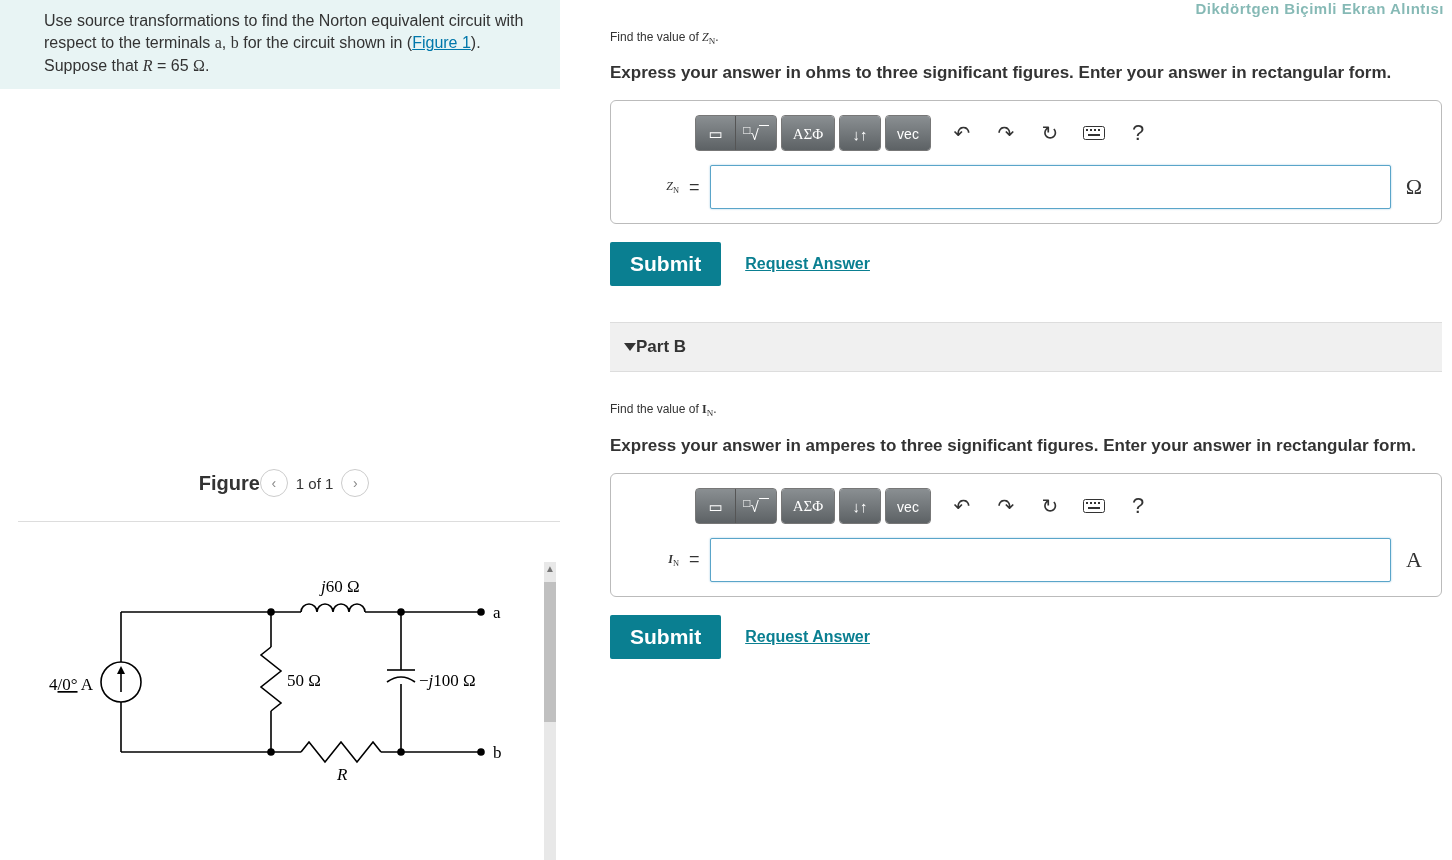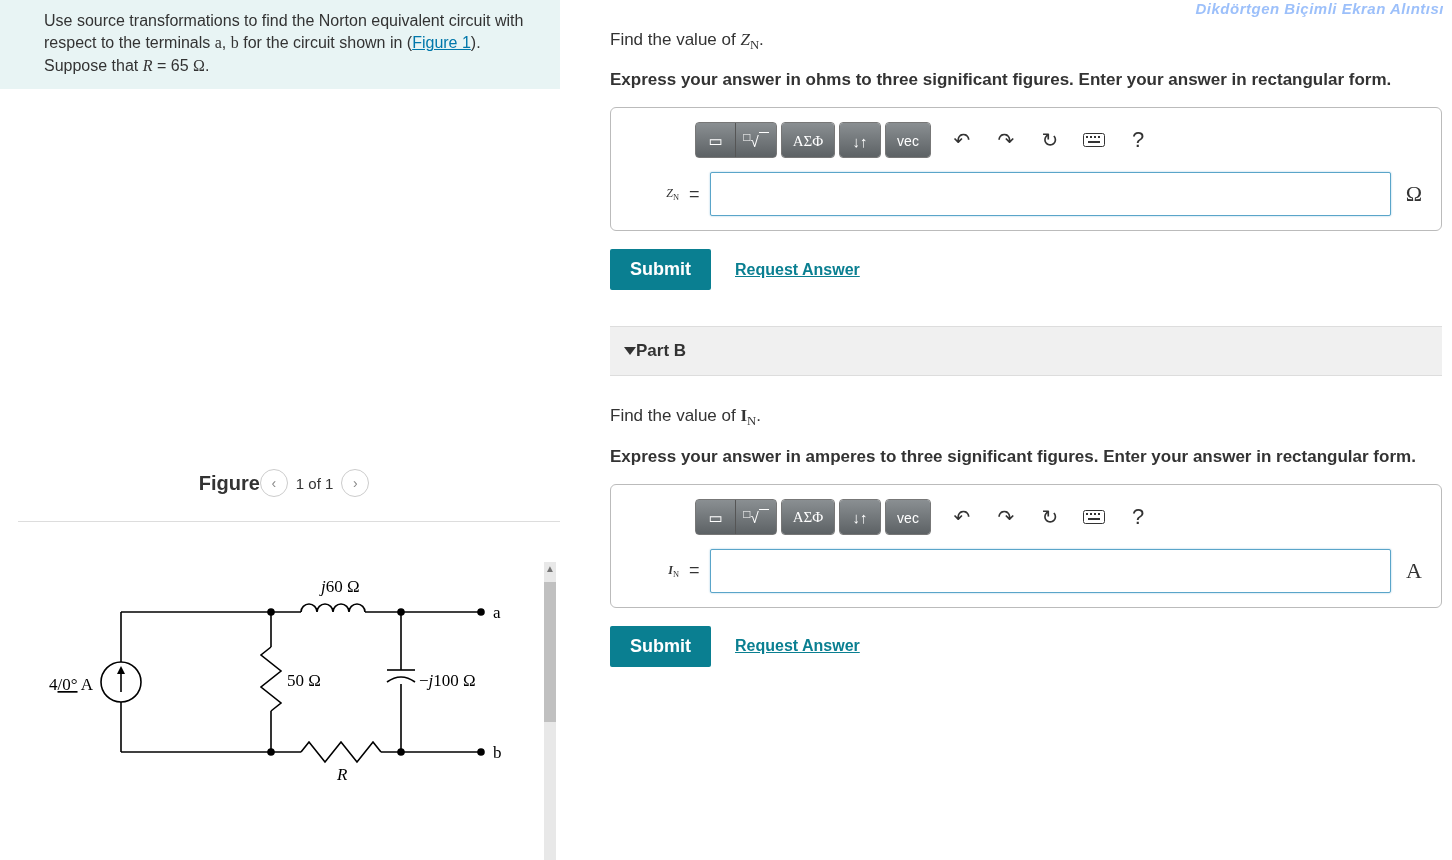--- a/index.html
+++ b/index.html
@@ -88,21 +88,21 @@
   }
   .circuit-svg {
     display: block;
     margin: 40px auto 0 auto;
   }
   
   .part-content {
     padding-top: 30px;
   }
   .instr-line {
-    font-size: 17px;
+    font-size: 12px;
     margin-bottom: 16px;
   }
   .bold-instr {
     font-weight: bold;
     font-size: 17px;
     margin-bottom: 16px;
     line-height:1.3;
   }
   .answer-box {
     border: 1px solid #bbb;
@@ -183,21 +183,21 @@
     display:flex;
     align-items:center;
     gap: 24px;
   }
   .submit-btn {
     background: #0a7f91;
     color: #fff;
     border: none;
     border-radius: 2px;
     padding: 10px 20px;
-    font-size: 18px;
+    font-size: 21px;
     font-weight: bold;
     cursor: pointer;
   }
   .request-link {
     color: #0a7f91;
     font-weight: bold;
     text-decoration: underline;
     cursor: pointer;
     font-size: 16px;
   }
@@ -214,26 +214,25 @@
   }
   .caret-down {
     width:0;height:0;
     border-left:6px solid transparent;
     border-right:6px solid transparent;
     border-top:8px solid #333;
   }
   .top-faded {
     position:absolute;
     top:0; right:8px;
-    color:#3b82f6;
+    color:#0f766e;
     font-size:15px;
     font-weight:bold;
     letter-spacing:0.5px;
     opacity:0.5;
-    font-style:italic;
   }
   .serif-it { font-family:'Times New Roman',serif; font-style:italic; }
   .serif { font-family:'Times New Roman',serif; }
 </style>
 </head>
 <body>
 
 <div style="position:relative;">
   <div class="top-faded">Dikdörtgen Biçimli Ekran Alıntısı</div>
 </div>

